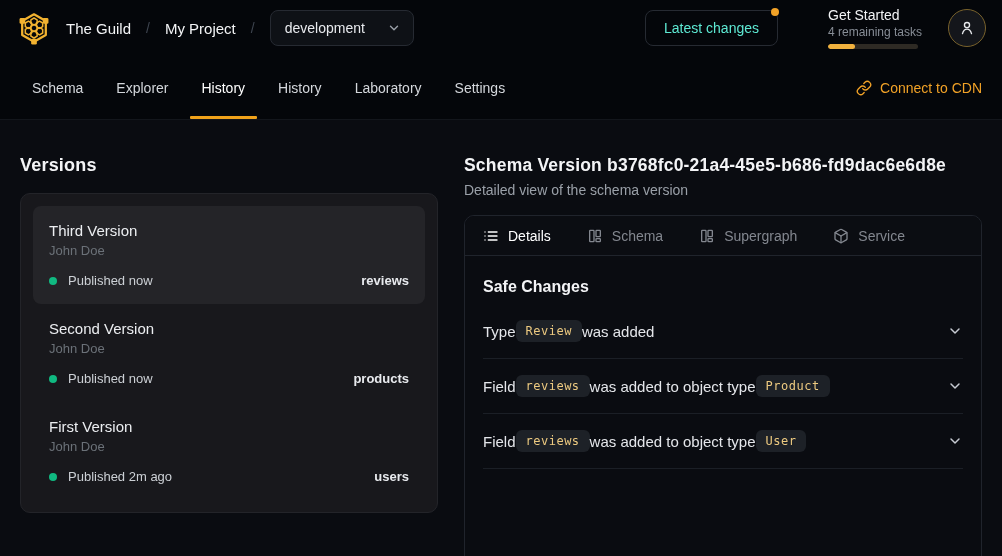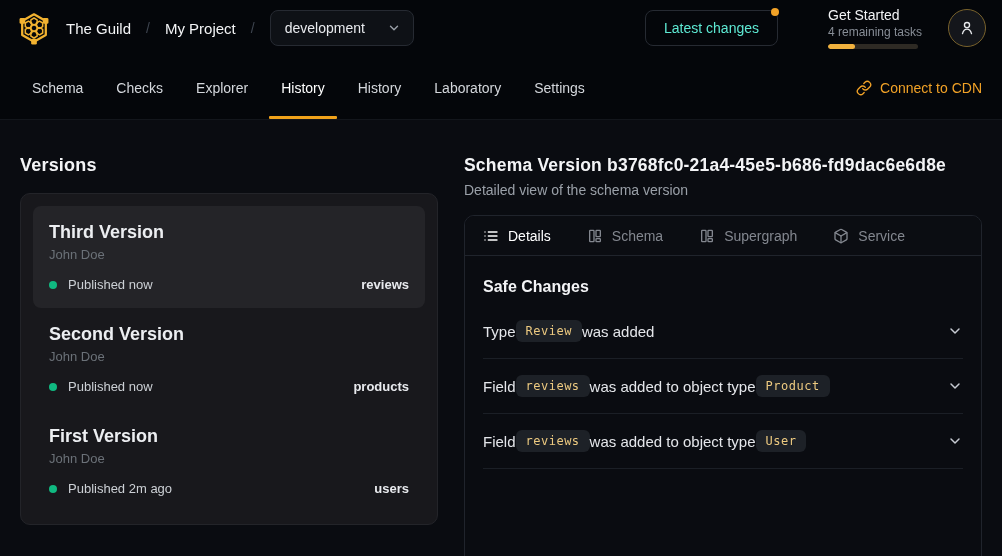--- a/index.html
+++ b/index.html
@@ -69,21 +69,21 @@
   .col-right { flex:1; min-width:0; }
   .panel-title { margin-top:15px; font-size:18px; font-weight:700; color:#f3f4f6; letter-spacing:.2px; }
   .panel-sub { margin-top:6px; font-size:14px; color:#9aa0a8; }
   
   .versions-card {
     margin-top:17px; background:#18181c; border:1px solid #232429;
     border-radius:10px; padding:12px;
   }
   .version-item { padding:16px; border-radius:8px; cursor:pointer; }
   .version-item.selected { background:#242428; }
-  .v-name { font-size:18px; font-weight:700; color:#eceef1; }
+  .v-name { font-size:15px; font-weight:400; color:#eceef1; }
   .v-author { margin-top:4px; font-size:13px; color:#6b7178; }
   .v-status-row { display:flex; align-items:center; margin-top:15px; }
   .v-dot { width:8px; height:8px; border-radius:50%; background:#10b981; }
   .v-status { margin-left:11px; font-size:13px; color:#ccd0d5; }
   .v-service { margin-left:auto; font-size:13px; font-weight:700; color:#e8eaee; }
   
   .detail-card {
     margin-top:17px; border:1px solid #20242c; border-radius:10px;
     height:356px; overflow:hidden;
   }
@@ -168,21 +168,20 @@
         <circle cx="12" cy="8" r="3.4"></circle>
         <path d="M6 19.5 c1.2-4.4 3.2-6 6-6 s4.8 1.6 6 6"></path>
       </svg>
     </span>
   </div>
 </header>
 
 <nav class="nav">
   <div class="nav-tabs">
     <div class="tab">Schema</div>
-    <div class="tab">Checks</div>
     <div class="tab">Explorer</div>
     <div class="tab active">History</div>
     <div class="tab">History</div>
     <div class="tab">Laboratory</div>
     <div class="tab">Settings</div>
   </div>
   <div class="cdn-link">
     <span style="display:flex;">
       <svg width="16" height="16" viewBox="0 0 24 24" fill="none" stroke="currentColor" stroke-width="2" stroke-linecap="round" stroke-linejoin="round">
         <path d="M10 13a5 5 0 0 0 7.54.54l3-3a5 5 0 0 0-7.07-7.07l-1.72 1.71"></path>

